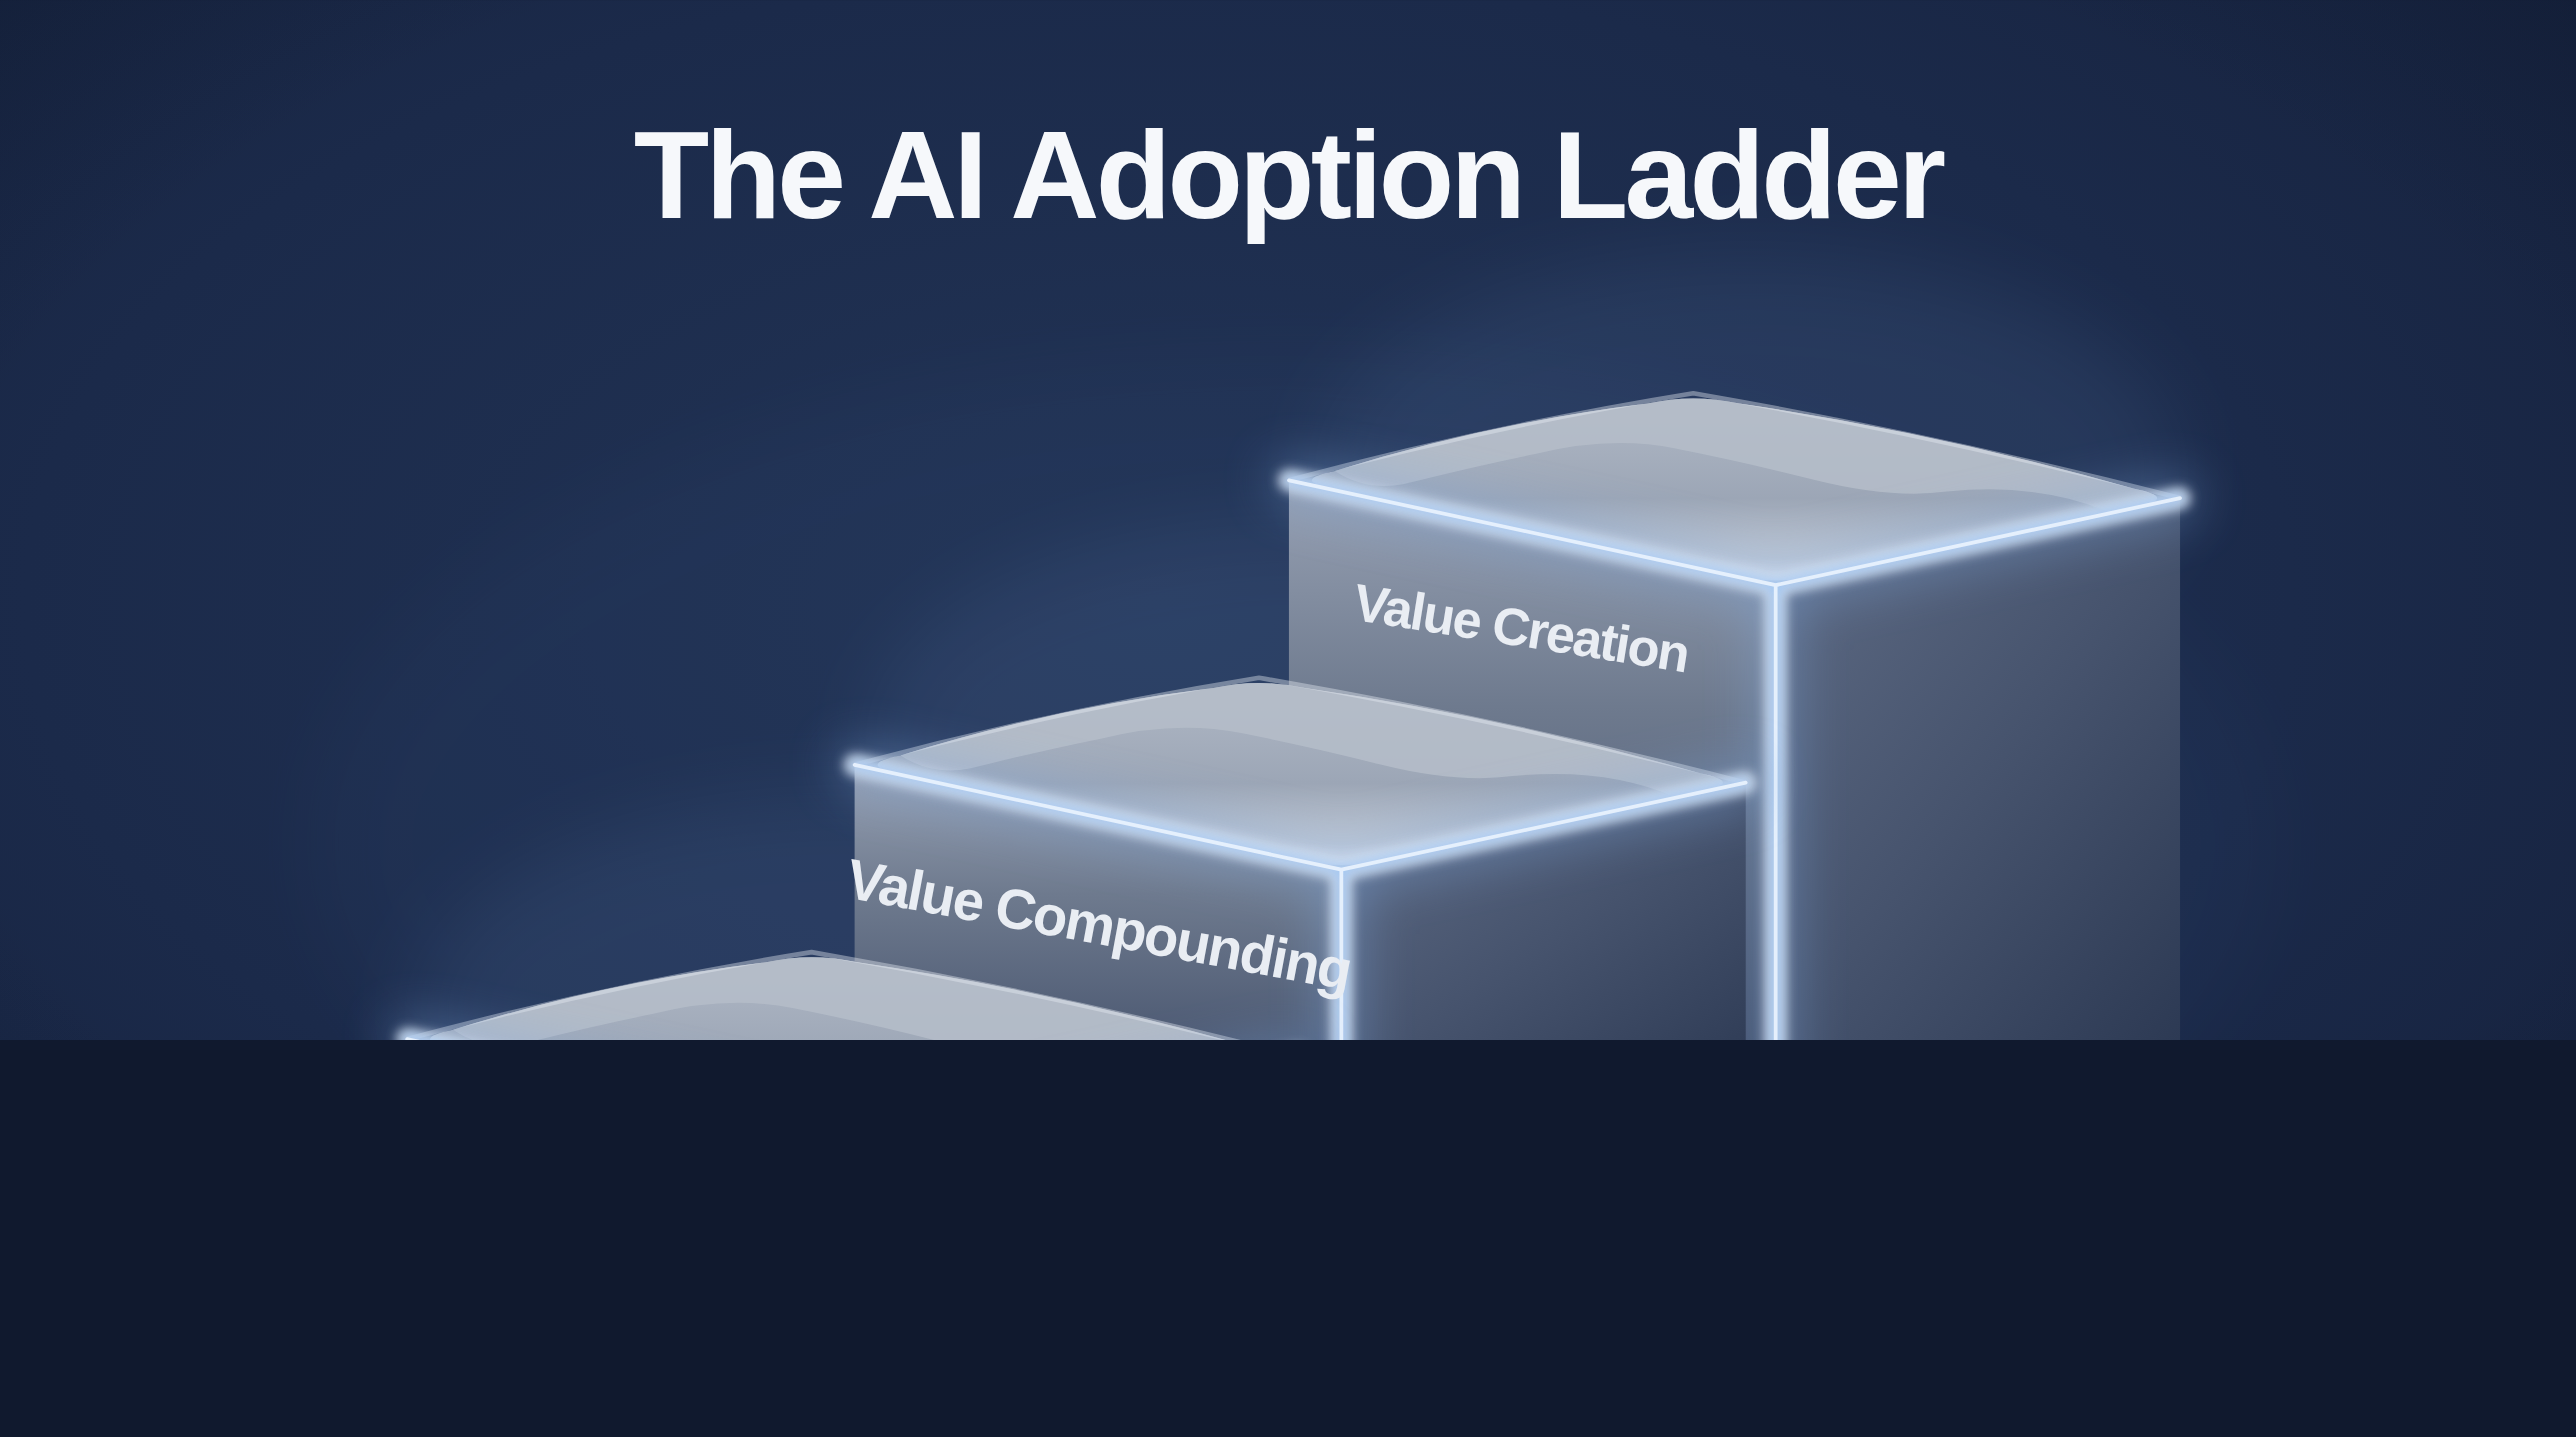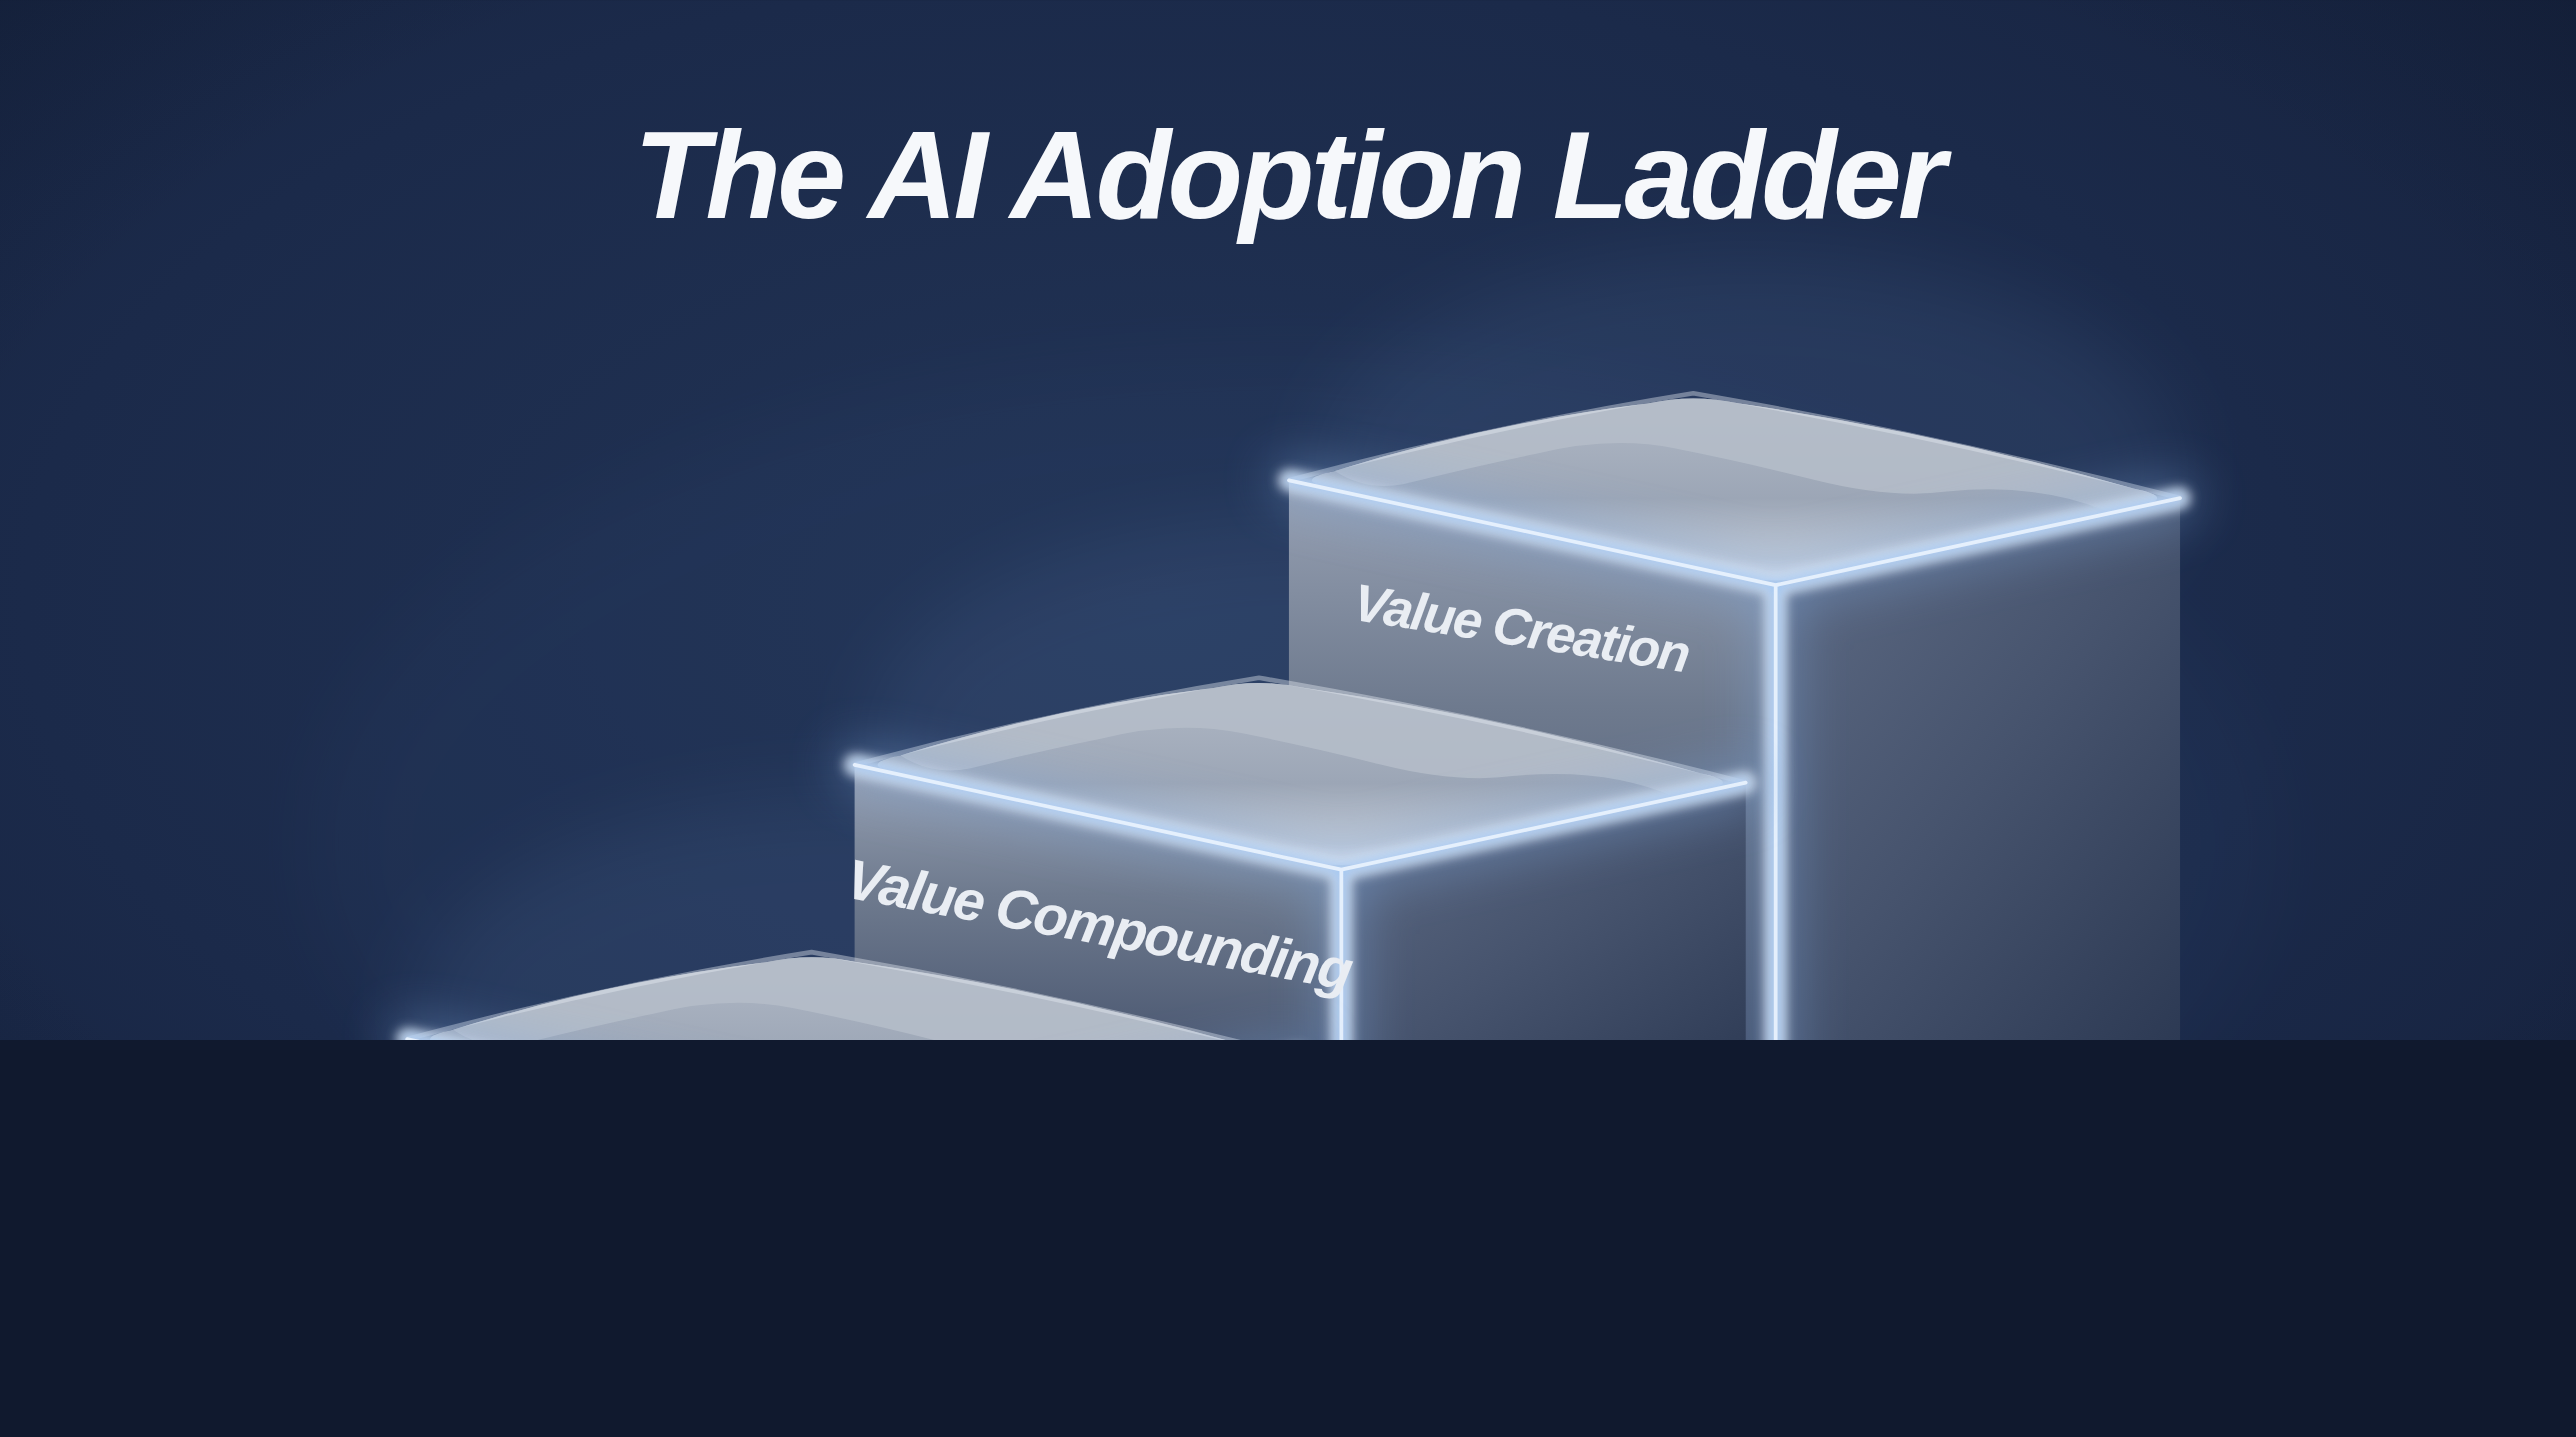--- a/index.html
+++ b/index.html
@@ -2,21 +2,20 @@
 <html style="font-size:15px"><head>
 <meta charset="utf-8">
 <style>
   html, body { margin: 0; padding: 0; background: #10192e; }
   .canvas {
     position: relative;
     width: 2576px;
     height: 1040px;
     overflow: hidden;
     font-family: "Liberation Sans", "DejaVu Sans", sans-serif;
-    font-style: italic;
   }
   svg { display: block; }
   .title-text {
     font-family: "Liberation Sans", "DejaVu Sans", sans-serif;
     font-weight: bold;
     letter-spacing: -4px;
   }
   .step-label {
     font-family: "Liberation Sans", "DejaVu Sans", sans-serif;
     font-weight: 600;

